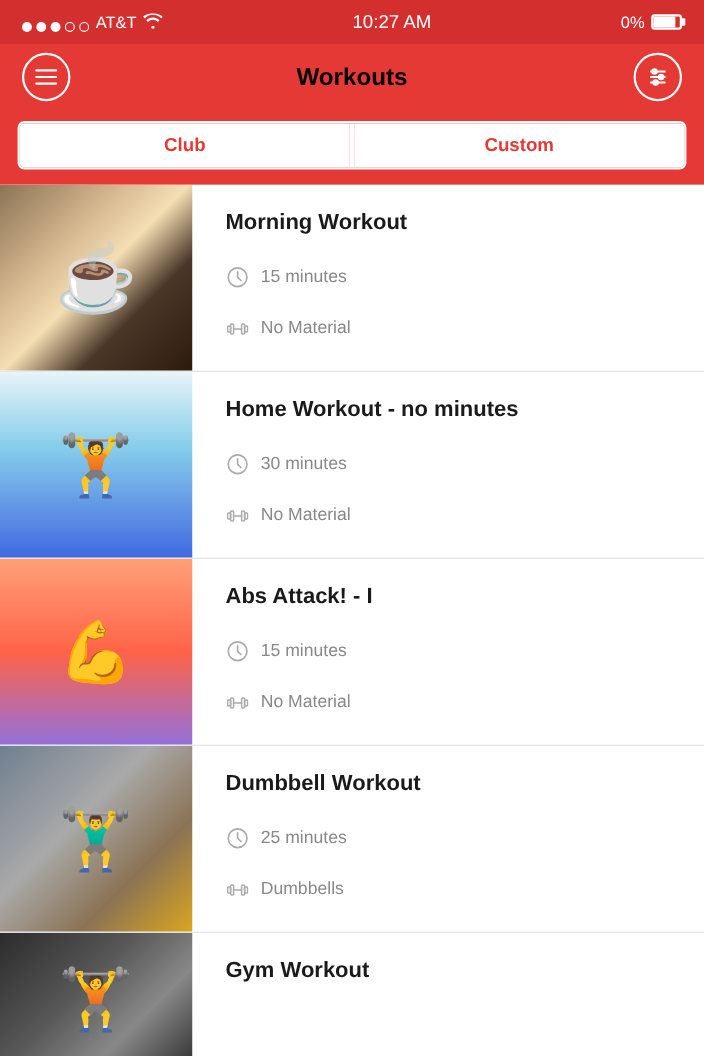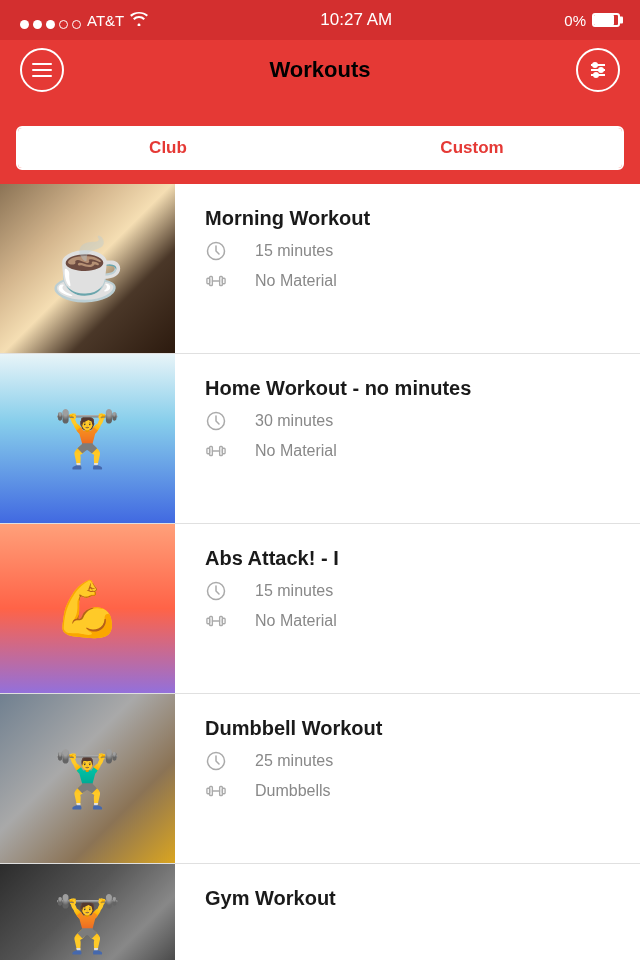--- a/index.html
+++ b/index.html
@@ -76,21 +76,20 @@
     
     .tabs-container {
       background: #e53935;
       padding: 10px 16px 14px;
     }
     .tabs {
       display: flex;
       border: 2px solid white;
       border-radius: 6px;
       overflow: hidden;
-      margin-top: 16px;
     }
     .tab {
       flex: 1;
       padding: 10px 0;
       text-align: center;
       font-size: 17px;
       font-weight: 500;
       cursor: pointer;
       color: white;
     }
@@ -197,23 +196,24 @@
       line-height: 1.2;
     }
     .workout-meta {
       display: flex;
       flex-direction: column;
       gap: 8px;
     }
     .meta-row {
       display: flex;
       align-items: center;
-      gap: 28px;
+      gap: 10px;
       color: #888;
       font-size: 16px;
+      margin-top: 17px;
     }
     .meta-icon {
       width: 22px; height: 22px;
       display: flex; align-items: center; justify-content: center;
       flex-shrink: 0;
     }
 
     
     .clock-svg, .dumbbell-svg { width: 20px; height: 20px; }
   </style>

